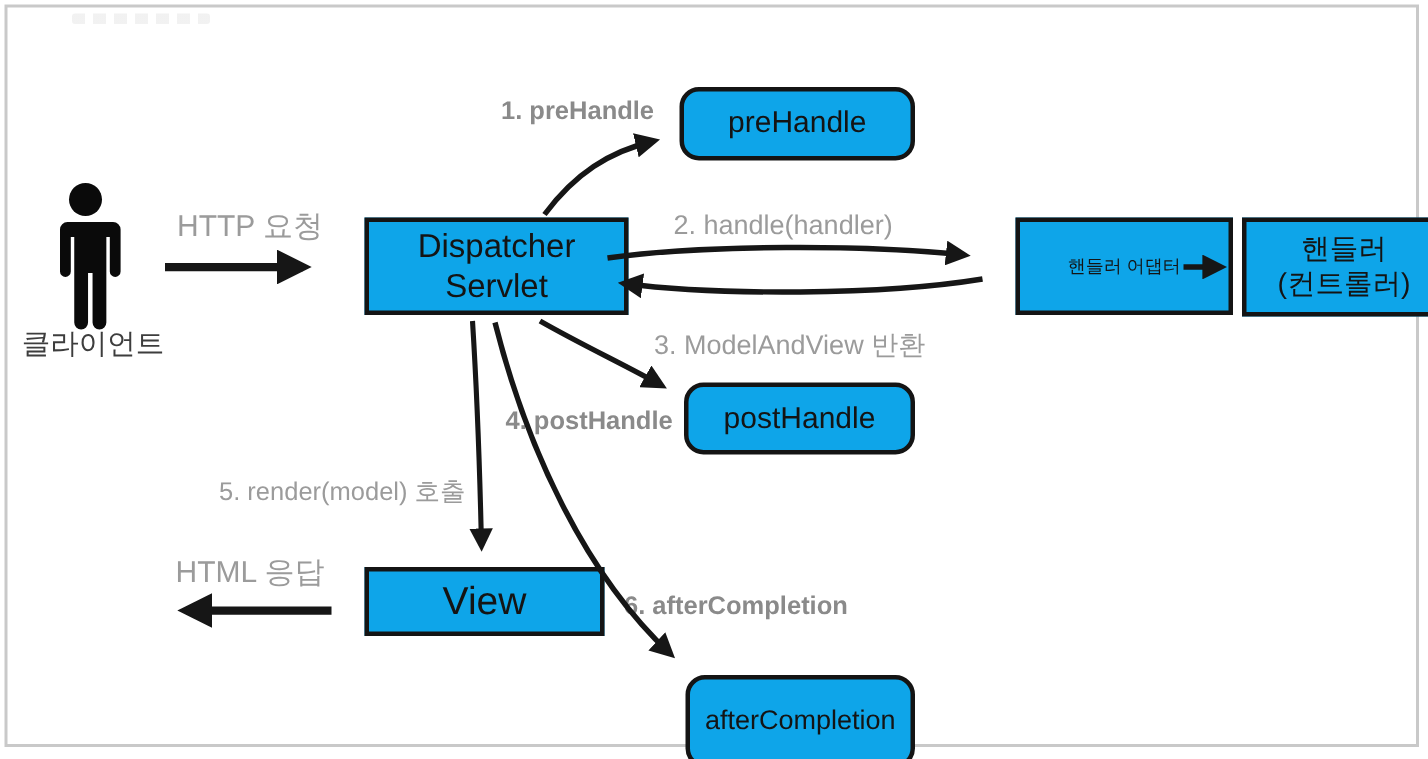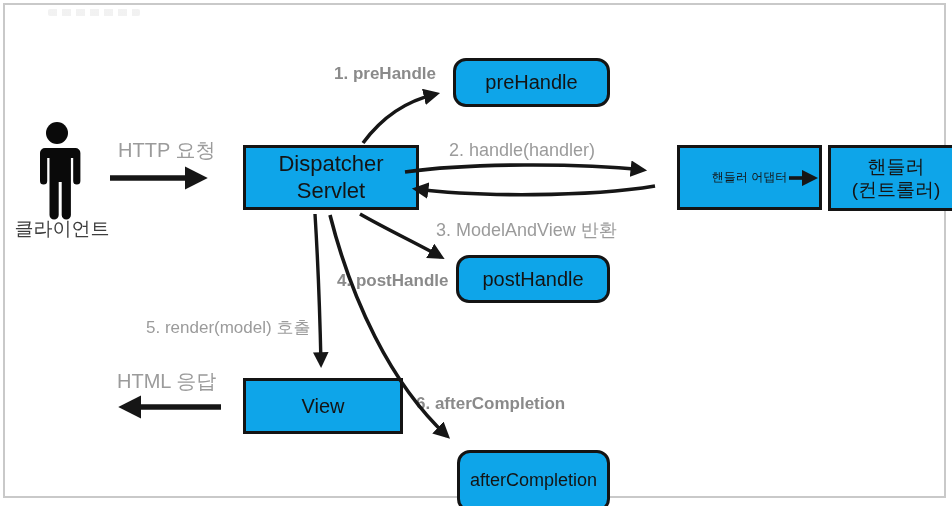--- a/index.html
+++ b/index.html
@@ -67,21 +67,21 @@
 
   <div class="box" style="left:657px; top:145px; width:145px; height:65px; font-size:12px;margin-left:20px;">
     <span>핸들러 어댑터</span>
   </div>
 
   <div class="box" style="left:828px; top:145px; width:136px; height:66px; font-size:19px;">
     <span>핸들러</span>
     <span>(컨트롤러)</span>
   </div>
 
-  <div class="box" style="left:243px; top:378px; width:160px; height:56px; font-size:20px;">
+  <div class="box" style="left:243px; top:378px; width:160px; height:46px; font-size:26px;">
     <span>View</span>
   </div>
 
   <div class="lbl" style="left:118px; top:137px; font-size:20px;">HTTP 요청</div>
 
   <div class="lbl" style="left:117px; top:368px; font-size:20px;">HTML 응답</div>
 
   <div class="lbl bold" style="left:334px; top:64px; font-size:17px;">1. preHandle</div>
 
   <div class="lbl" style="left:449px; top:140px; font-size:18px;">2. handle(handler)</div>

